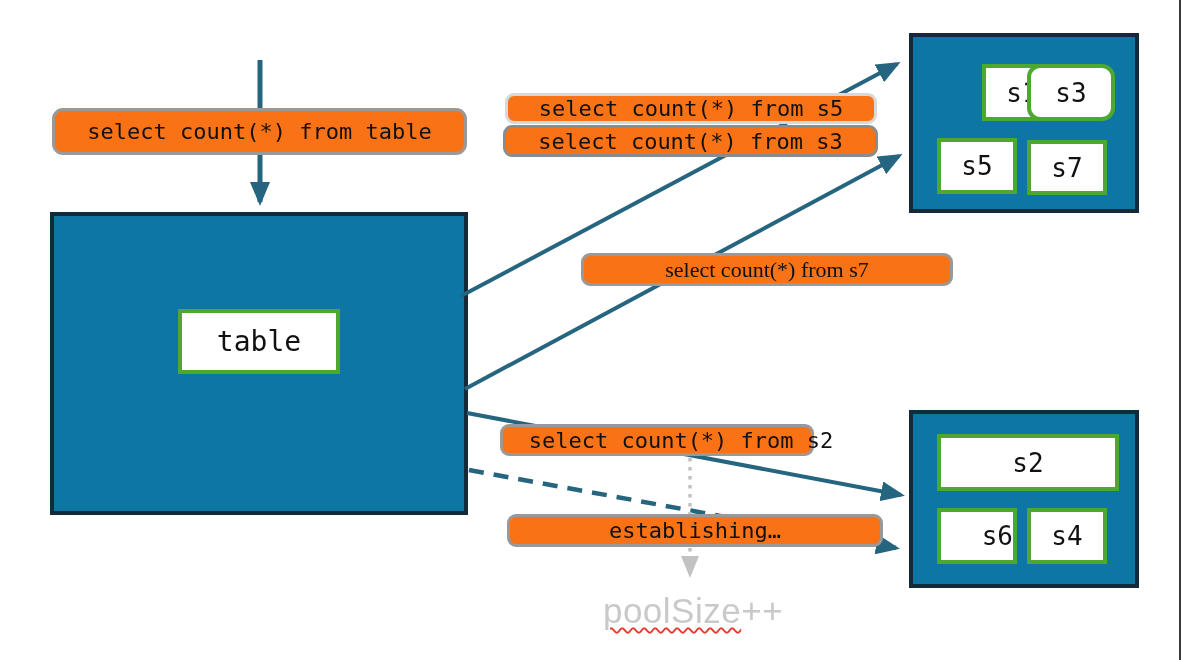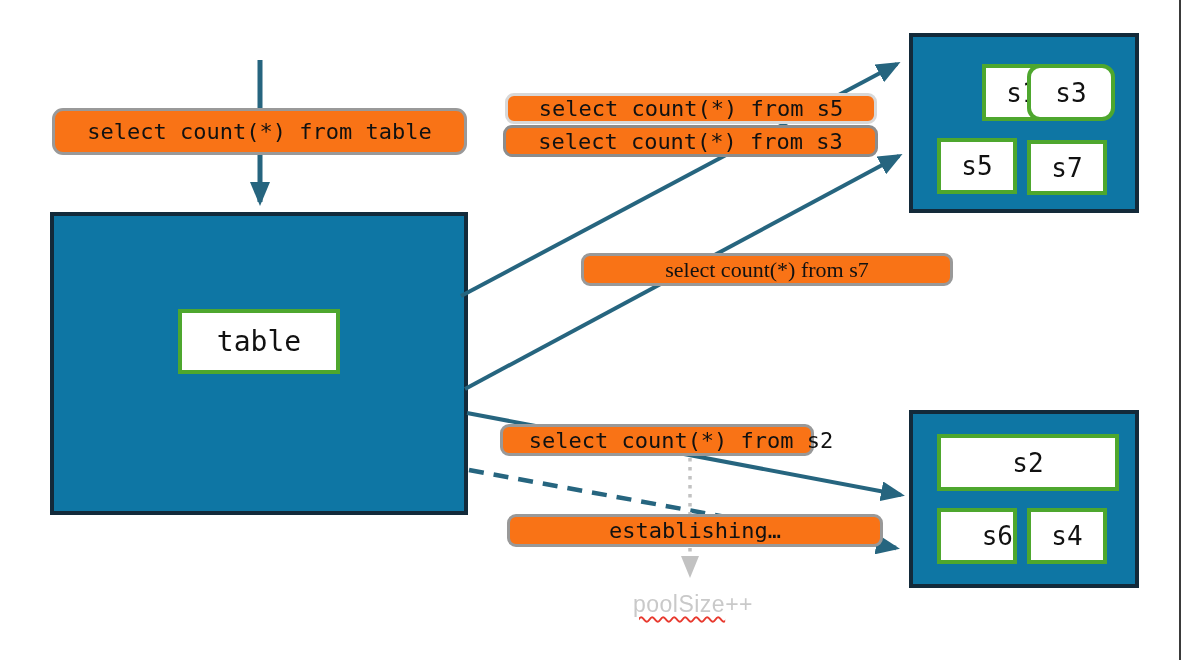--- a/index.html
+++ b/index.html
@@ -57,21 +57,21 @@
   }
   .l-table{left:52px;top:108px;width:415px;height:47px;border-radius:11px;}
   .l-s5{left:505px;top:93px;width:372px;height:31px;border-color:var(--label-border-light);}
   .l-s3{left:503px;top:125px;width:375px;height:32px;border-color:var(--label-border-dark);}
   .l-s7{left:581px;top:253px;width:372px;height:33px;font-family:Liberation Serif, serif;}
   .l-s2{left:500px;top:424px;width:314px;height:32px;padding-left:48px;}
   .l-est{left:507px;top:514px;width:376px;height:33px;}
   
   .poolnote{
     position:absolute;left:590px;top:591px;width:206px;z-index:4;
-    text-align:center;font-family:var(--sans);font-size:23px;
+    text-align:center;font-family:var(--sans);font-size:35px;
     color:var(--note-gray);letter-spacing:0.5px;
   }
   .poolnote .squiggled{
     text-decoration:underline wavy var(--squiggle);
     text-decoration-thickness:1.5px;
     text-underline-offset:4px;
   }
   
   .edge-line{
     position:absolute;left:1179px;top:0;width:2px;height:660px;

